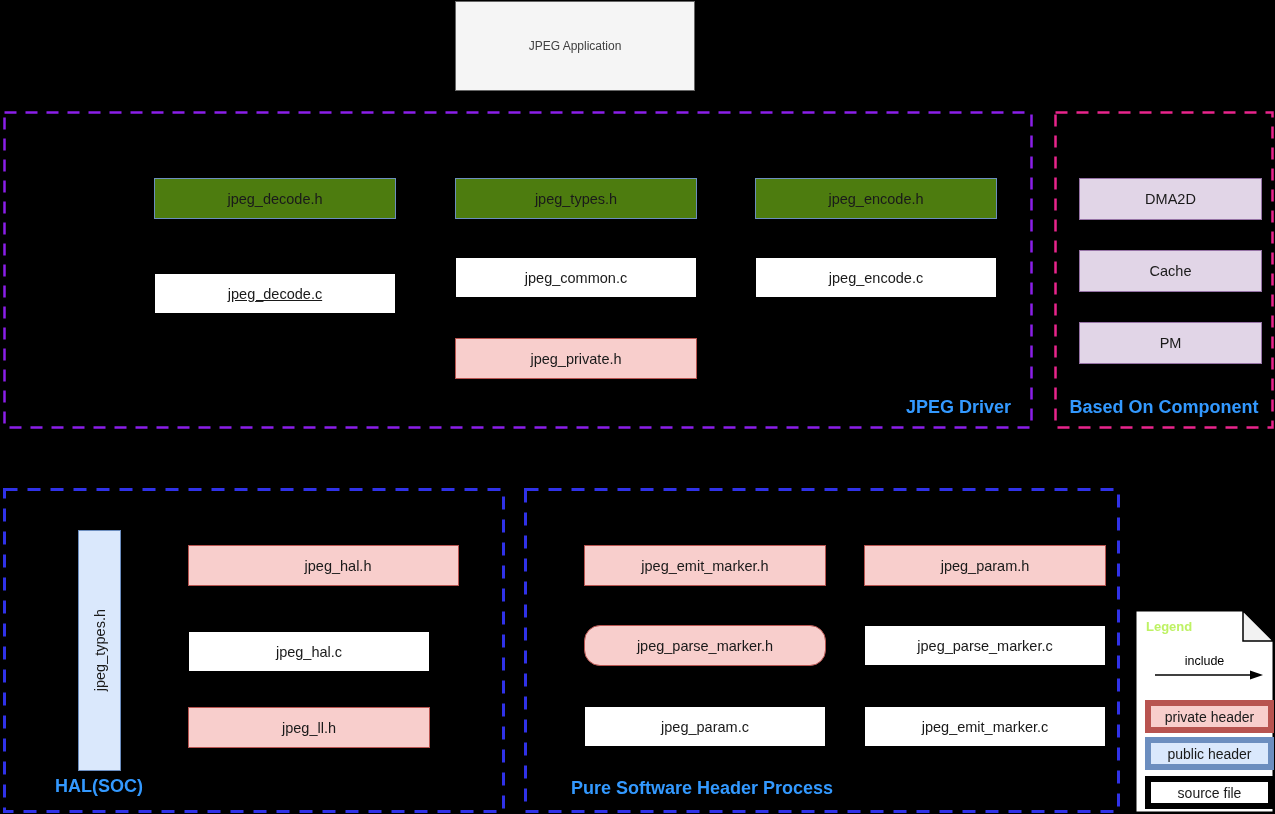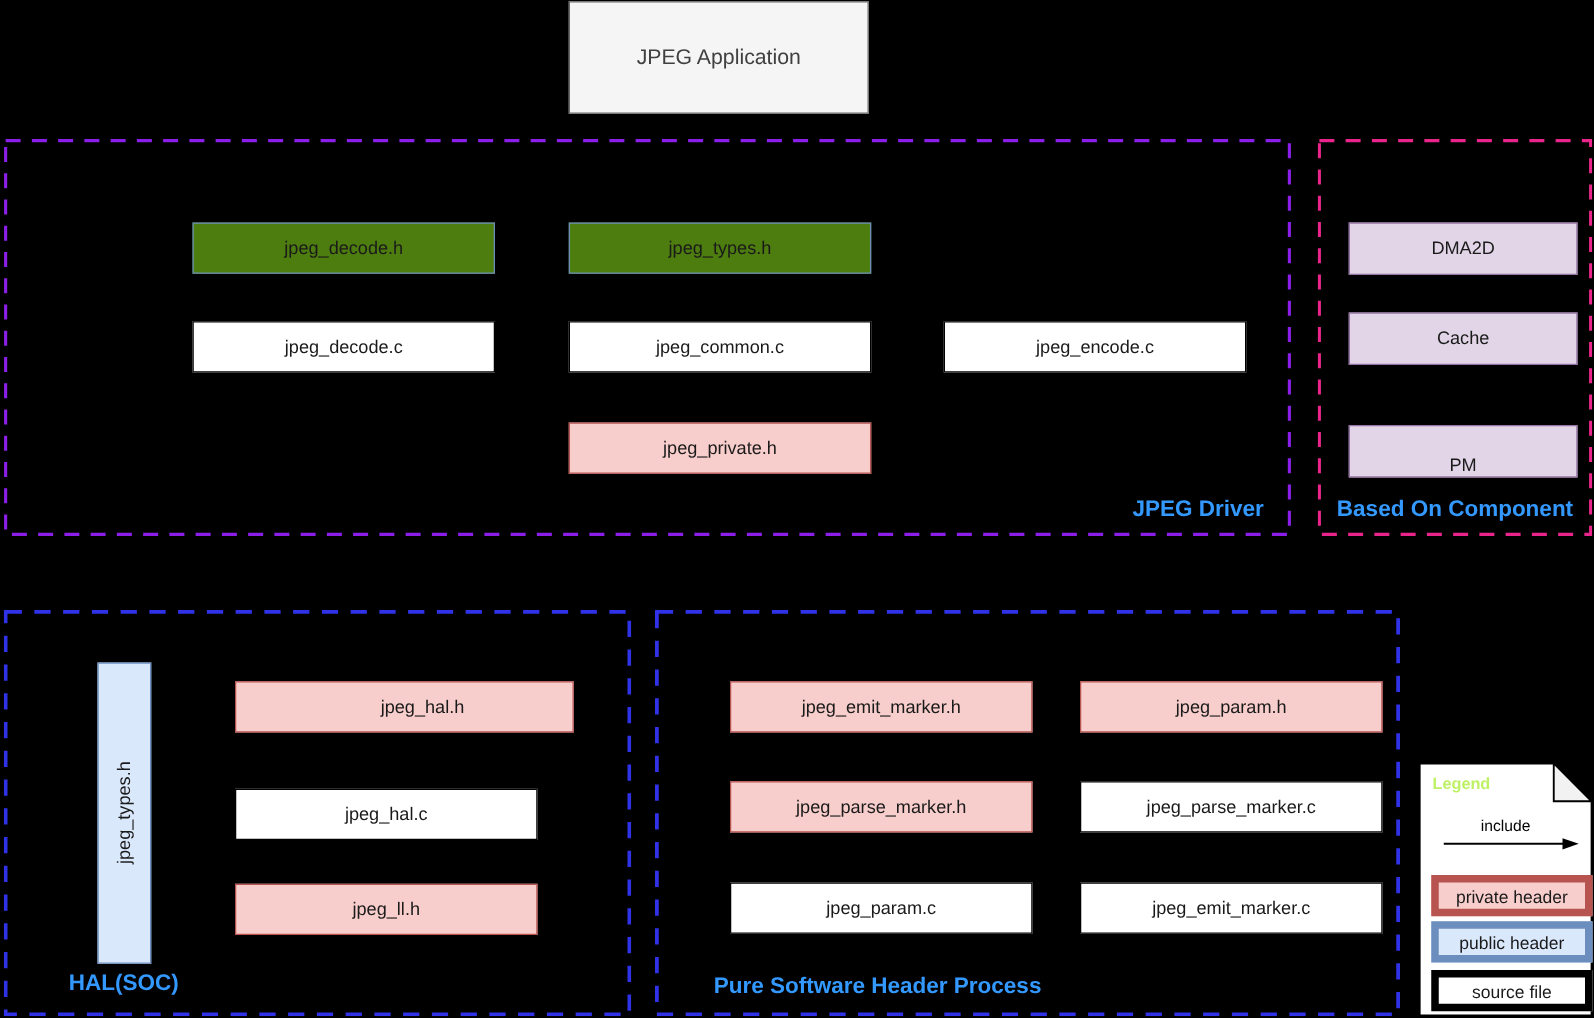--- a/index.html
+++ b/index.html
@@ -11,21 +11,21 @@
     overflow: hidden;
     font-family: "Liberation Sans", "DejaVu Sans", sans-serif;
   }
   .abs { position: absolute; }
 
   
   .app-box {
     left: 455px; top: 1px; width: 238px; height: 88px;
     background: #f5f5f5; border: 1px solid #666666;
     display: flex; align-items: center; justify-content: center;
-    color: #404040; font-size: 17px;
+    color: #404040; font-size: 12px;
   }
 
   
   .container { pointer-events: none; }
   .container svg { position: absolute; left: 0; top: 0; }
   .container-label {
     position: absolute;
     color: #3399ff; font-weight: bold; font-size: 18px;
     white-space: nowrap;
   }
@@ -112,60 +112,63 @@
     </svg>
     <div class="container-label" style="left:47px; top:290px;">Pure Software Header Process</div>
   </div>
 
   <div class="node pub w240" style="left:154px; top:178px;">
       <span>jpeg_decode.h</span>
     </div>
   <div class="node pub w240" style="left:455px; top:178px;">
       <span>jpeg_types.h</span>
     </div>
-  <div class="node src w240" style="left:154px; top:257px;">
+  <div class="node pub w240" style="left:755px; top:178px;">
+      <span>jpeg_encode.h</span>
+    </div>
+  <div class="node src w240" style="left:154px; top:273px;text-decoration:underline;">
       <span>jpeg_decode.c</span>
     </div>
   <div class="node src w240" style="left:455px; top:257px;">
       <span>jpeg_common.c</span>
     </div>
   <div class="node src w240" style="left:755px; top:257px;">
       <span>jpeg_encode.c</span>
     </div>
   <div class="node priv w240" style="left:455px; top:338px;">
       <span>jpeg_private.h</span>
     </div>
 
   <div class="node comp w181" style="left:1079px; top:178px;">
       <span>DMA2D</span>
     </div>
   <div class="node comp w181" style="left:1079px; top:250px;">
       <span>Cache</span>
     </div>
-  <div class="node comp w181" style="left:1079px; top:340px;align-items:flex-end;">
+  <div class="node comp w181" style="left:1079px; top:322px;">
       <span>PM</span>
     </div>
 
   <div class="node priv w240" style="left:188px; top:545px;padding-left:29px;">
       <span>jpeg_hal.h</span>
     </div>
   <div class="node src w240" style="left:188px; top:631px;">
       <span>jpeg_hal.c</span>
     </div>
   <div class="node priv w240" style="left:188px; top:707px;">
       <span>jpeg_ll.h</span>
     </div>
 
   <div class="node priv w240" style="left:584px; top:545px;">
       <span>jpeg_emit_marker.h</span>
     </div>
   <div class="node priv w240" style="left:864px; top:545px;">
       <span>jpeg_param.h</span>
     </div>
-  <div class="node priv w240" style="left:584px; top:625px;">
+  <div class="node priv w240" style="left:584px; top:625px;border-radius:16px;">
       <span>jpeg_parse_marker.h</span>
     </div>
   <div class="node src w240" style="left:864px; top:625px;">
       <span>jpeg_parse_marker.c</span>
     </div>
   <div class="node src w240" style="left:584px; top:706px;">
       <span>jpeg_param.c</span>
     </div>
   <div class="node src w240" style="left:864px; top:706px;">
       <span>jpeg_emit_marker.c</span>

